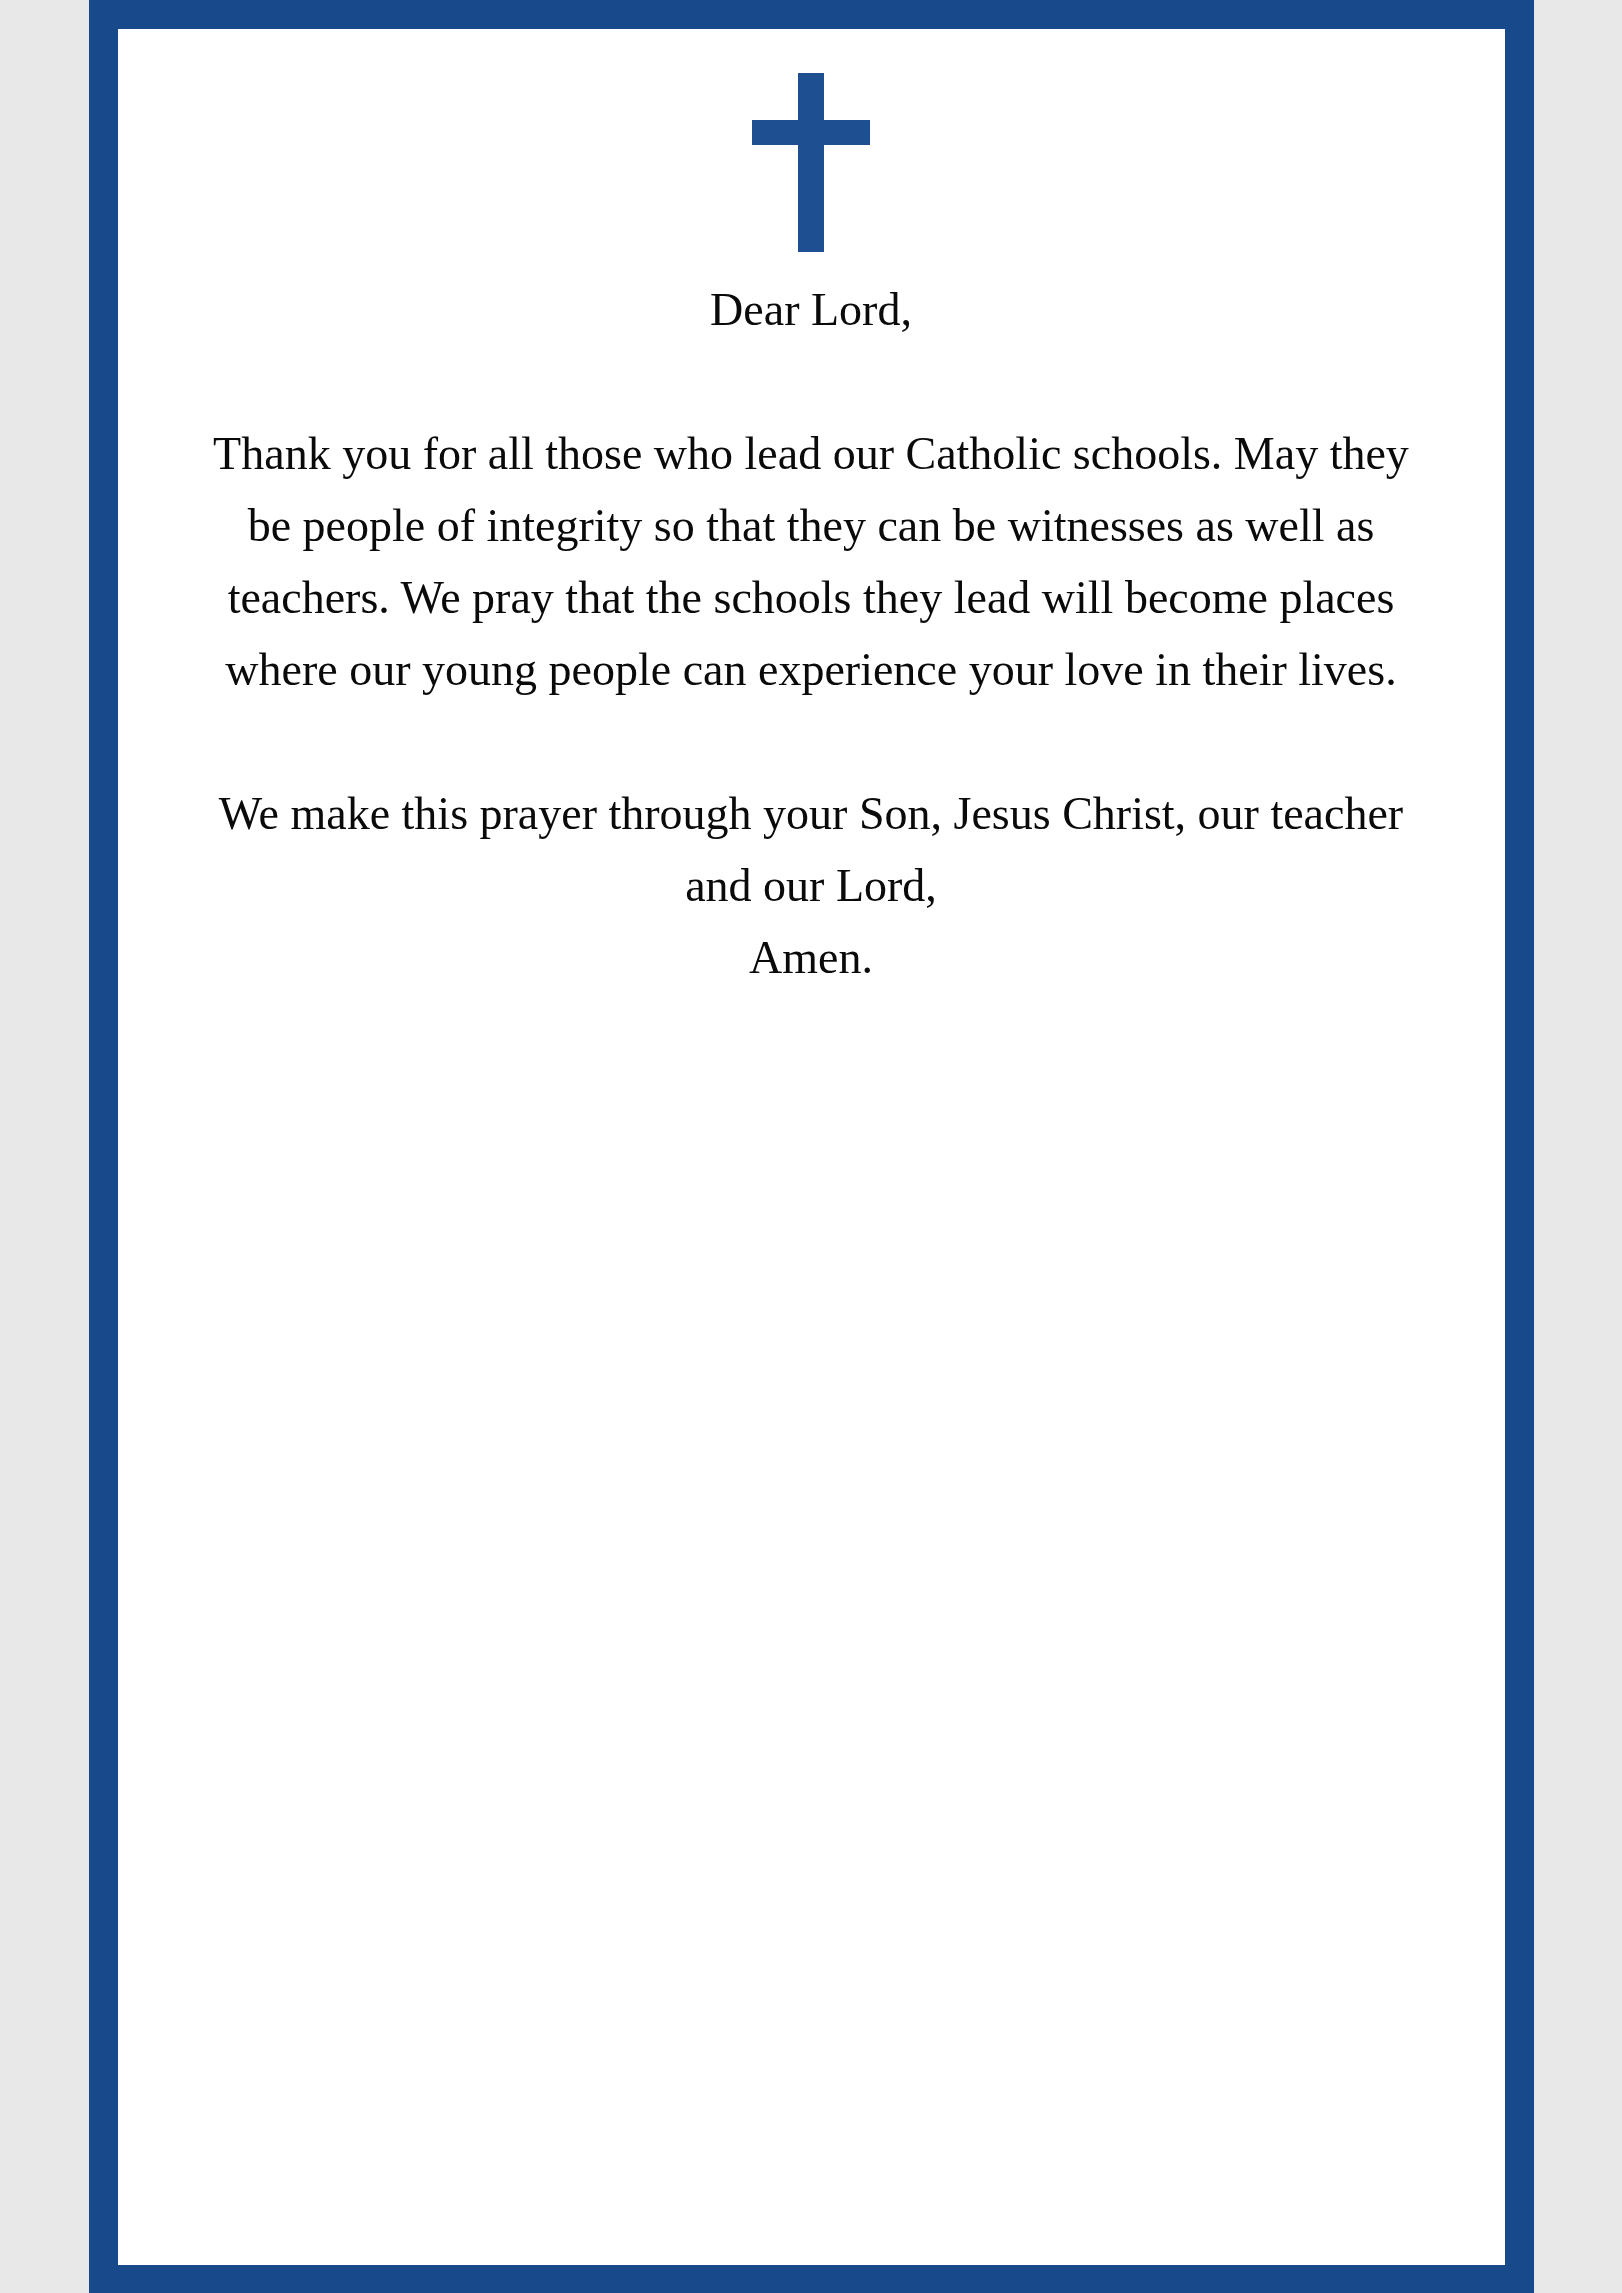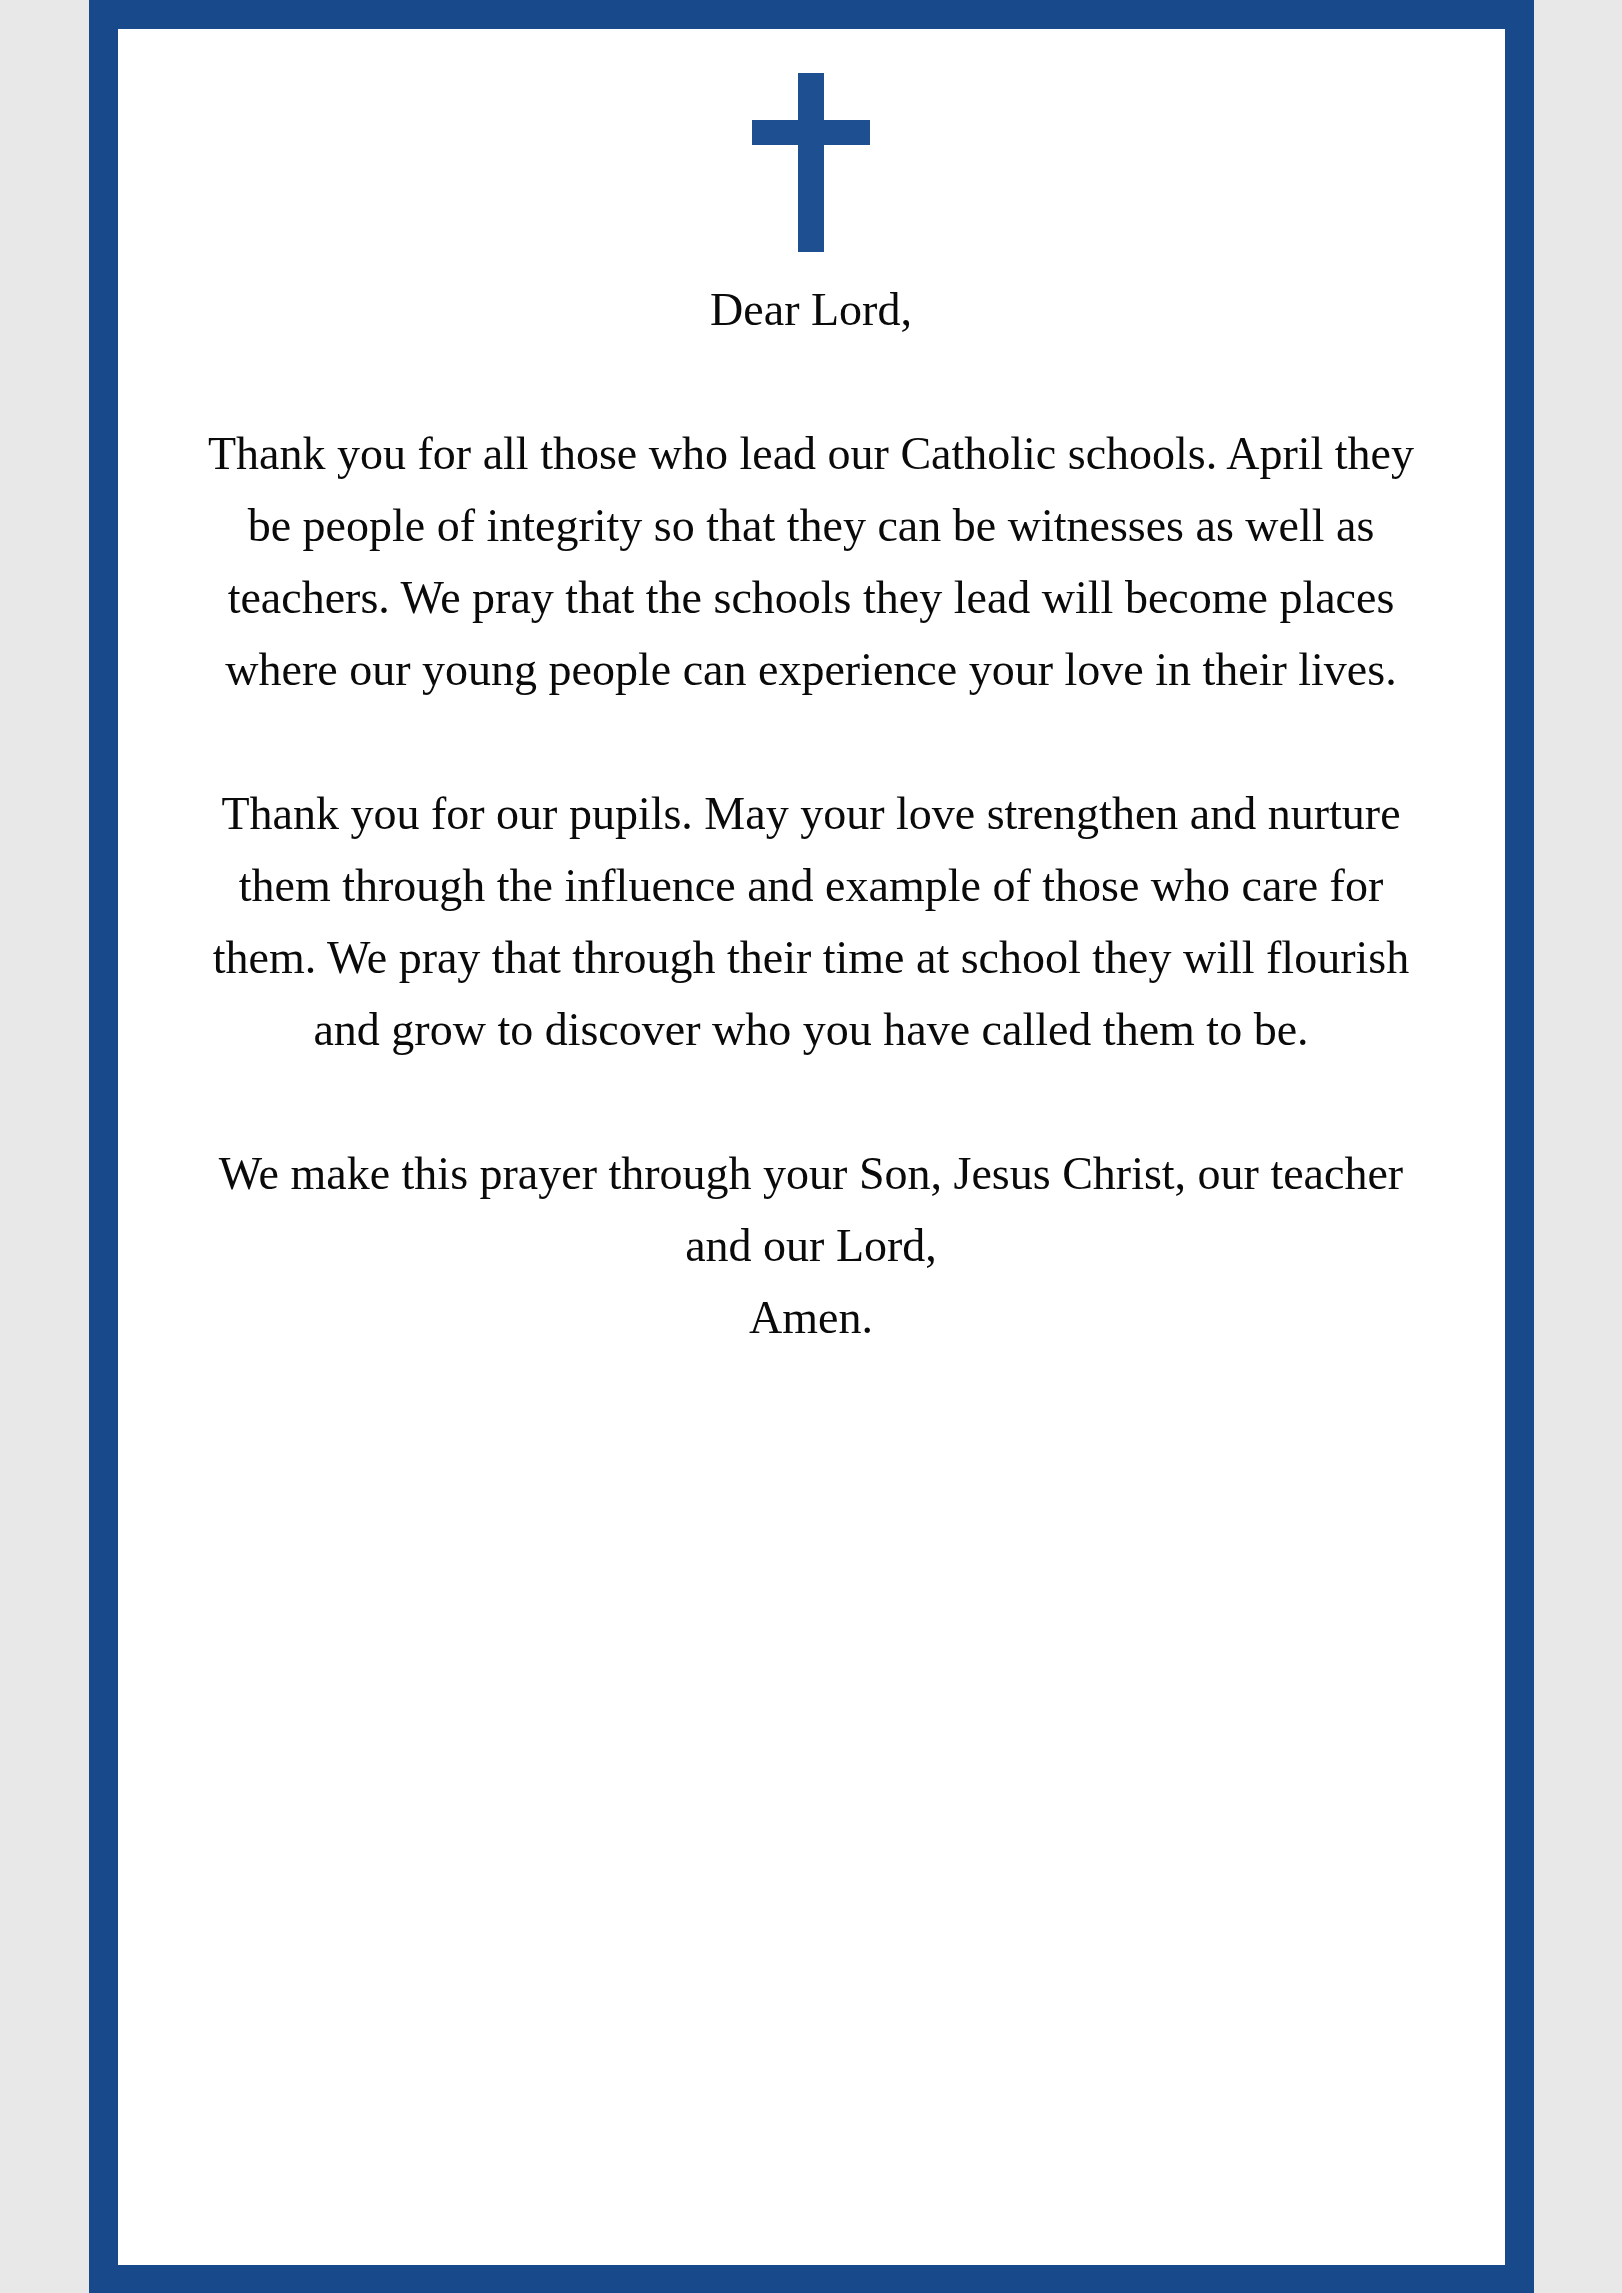--- a/index.html
+++ b/index.html
@@ -69,28 +69,24 @@
 <div class="card">
   <div class="inner">
 
     <div class="cross">
       <div class="bar-v"></div>
       <div class="bar-h"></div>
     </div>
 
     <div class="prayer">
       <p class="salutation">Dear Lord,</p>
-      <p>Thank you for all those who lead our Catholic schools. April they
+      <p>Thank you for all those who lead our Catholic schools. May they
 be people of integrity so that they can be witnesses as well as
 teachers. We pray that the schools they lead will become places
 where our young people can experience your love in their lives.</p>
-      <p>Thank you for our pupils. May your love strengthen and nurture
-them through the influence and example of those who care for
-them. We pray that through their time at school they will flourish
-and grow to discover who you have called them to be.</p>
       <p>We make this prayer through your Son, Jesus Christ, our teacher
 and our Lord,
 Amen.</p>
     </div>
 
   </div>
 </div>
 
 
 </body></html>

